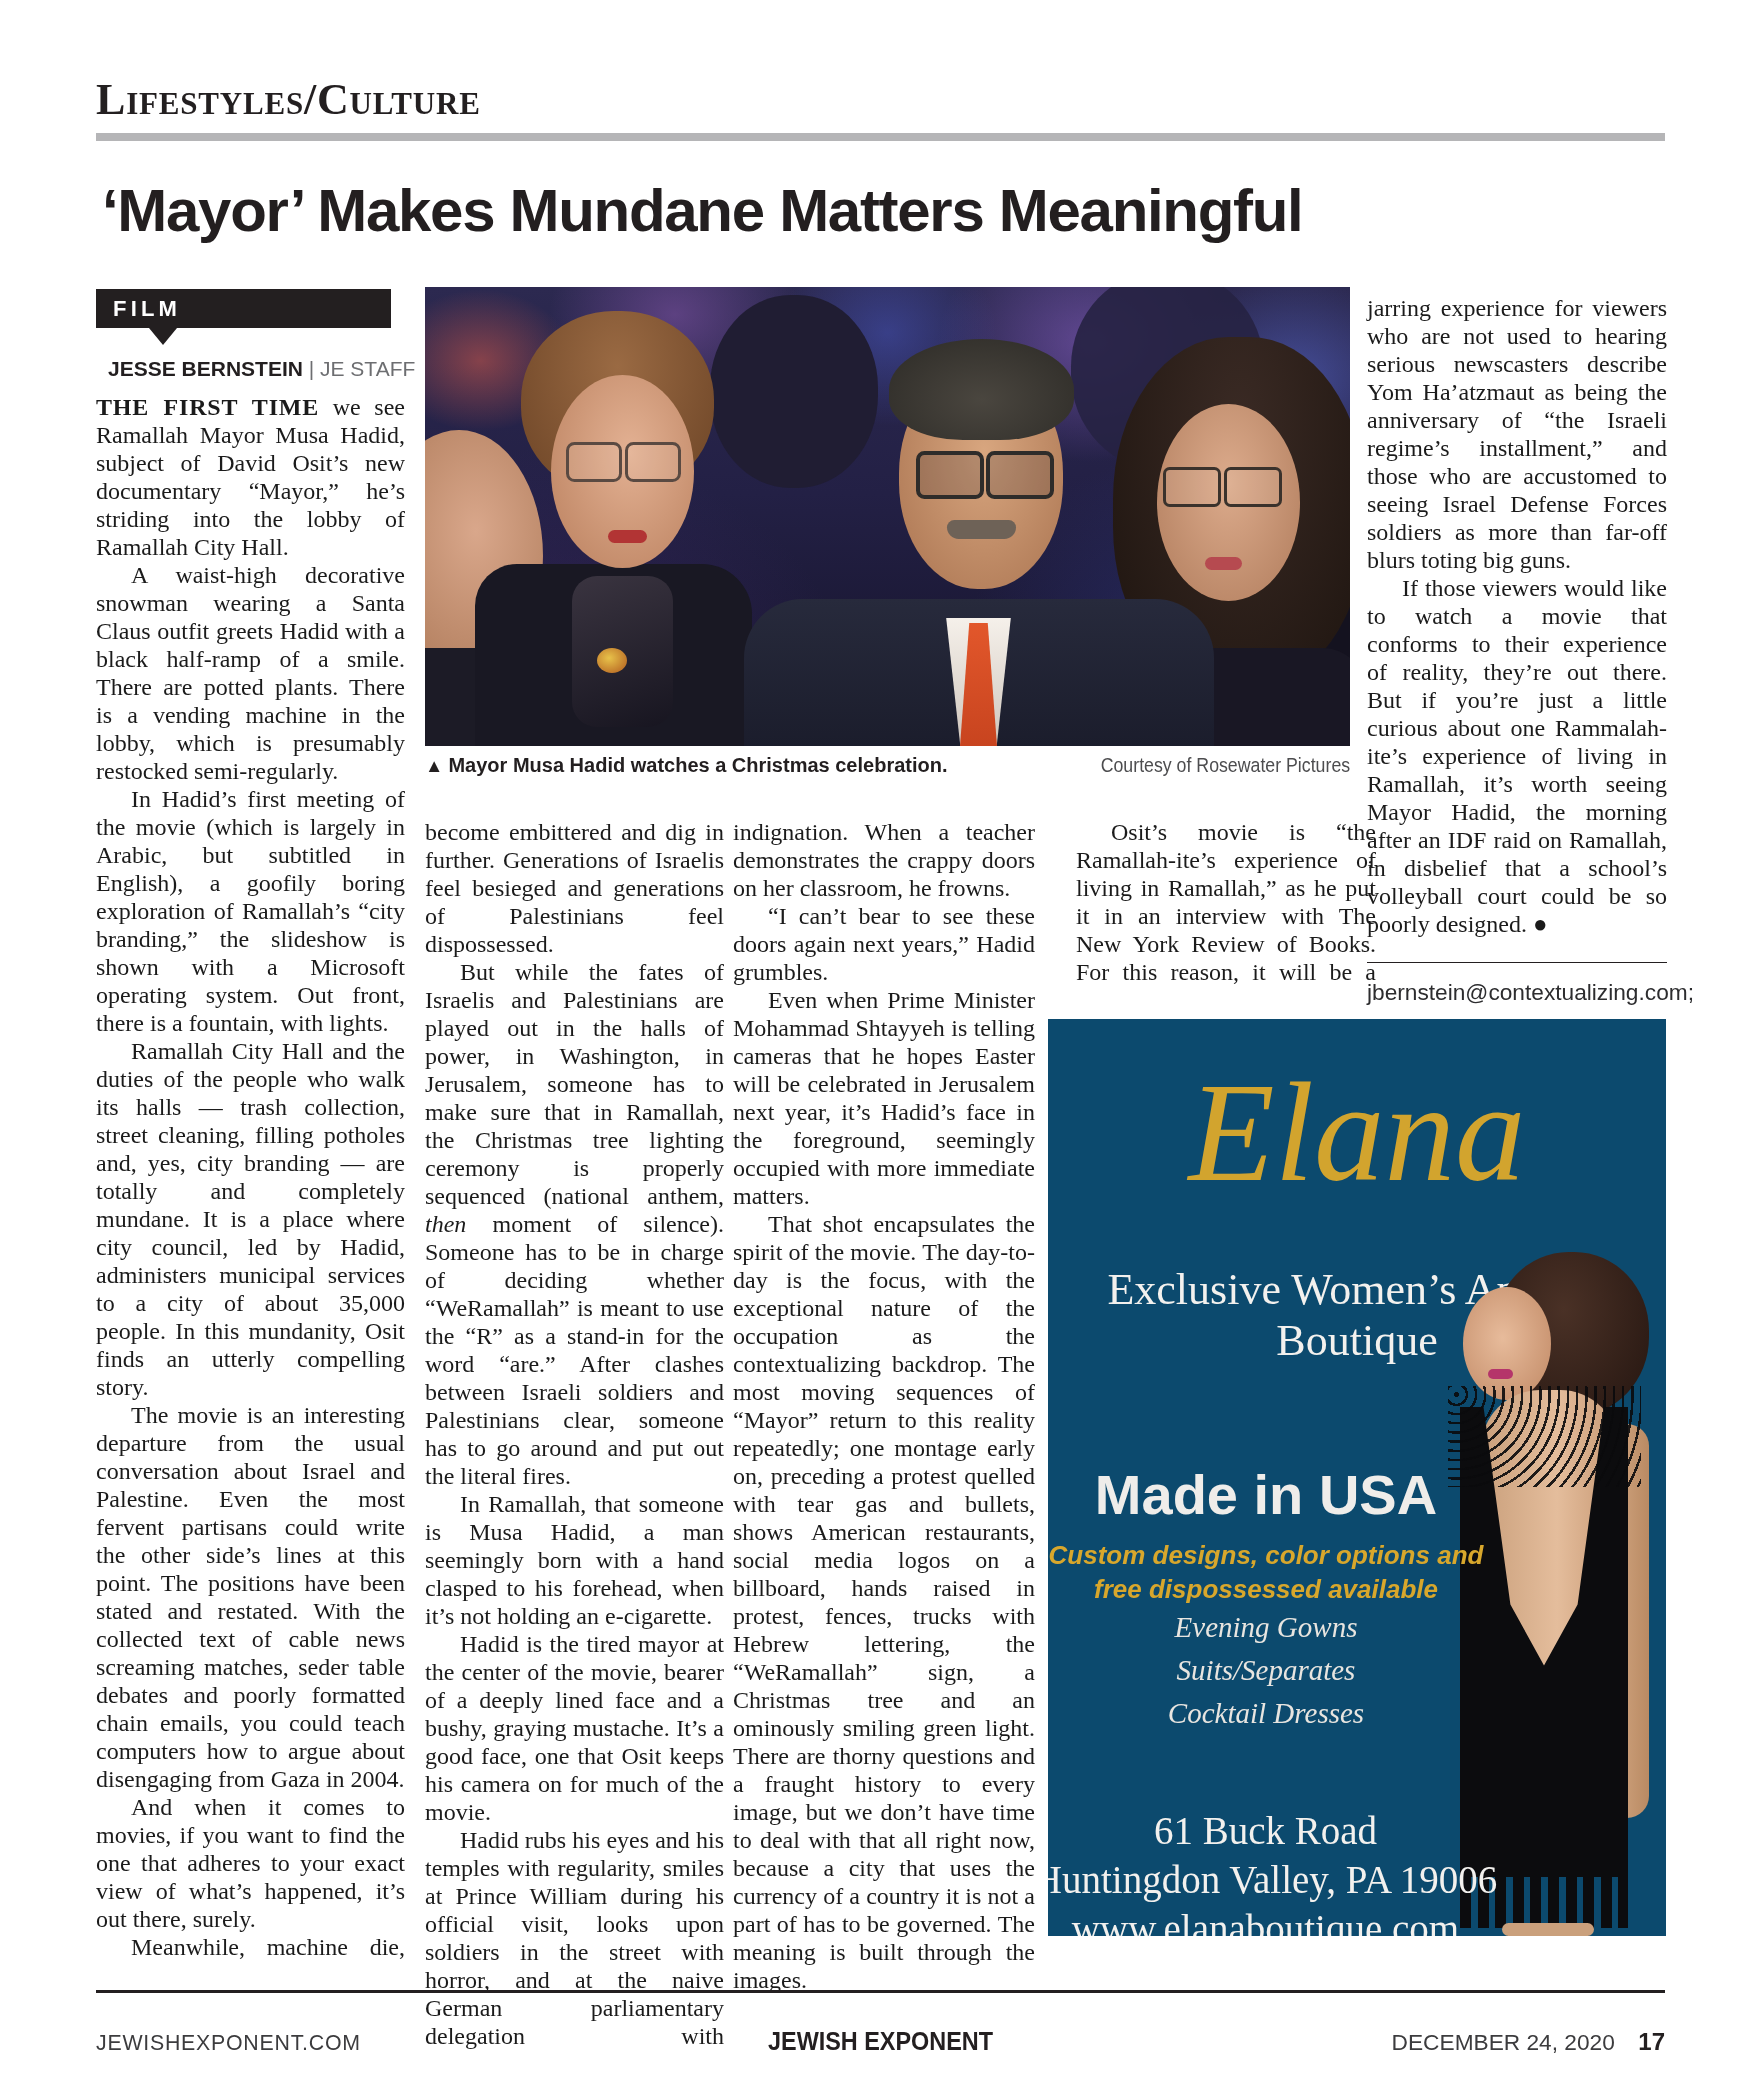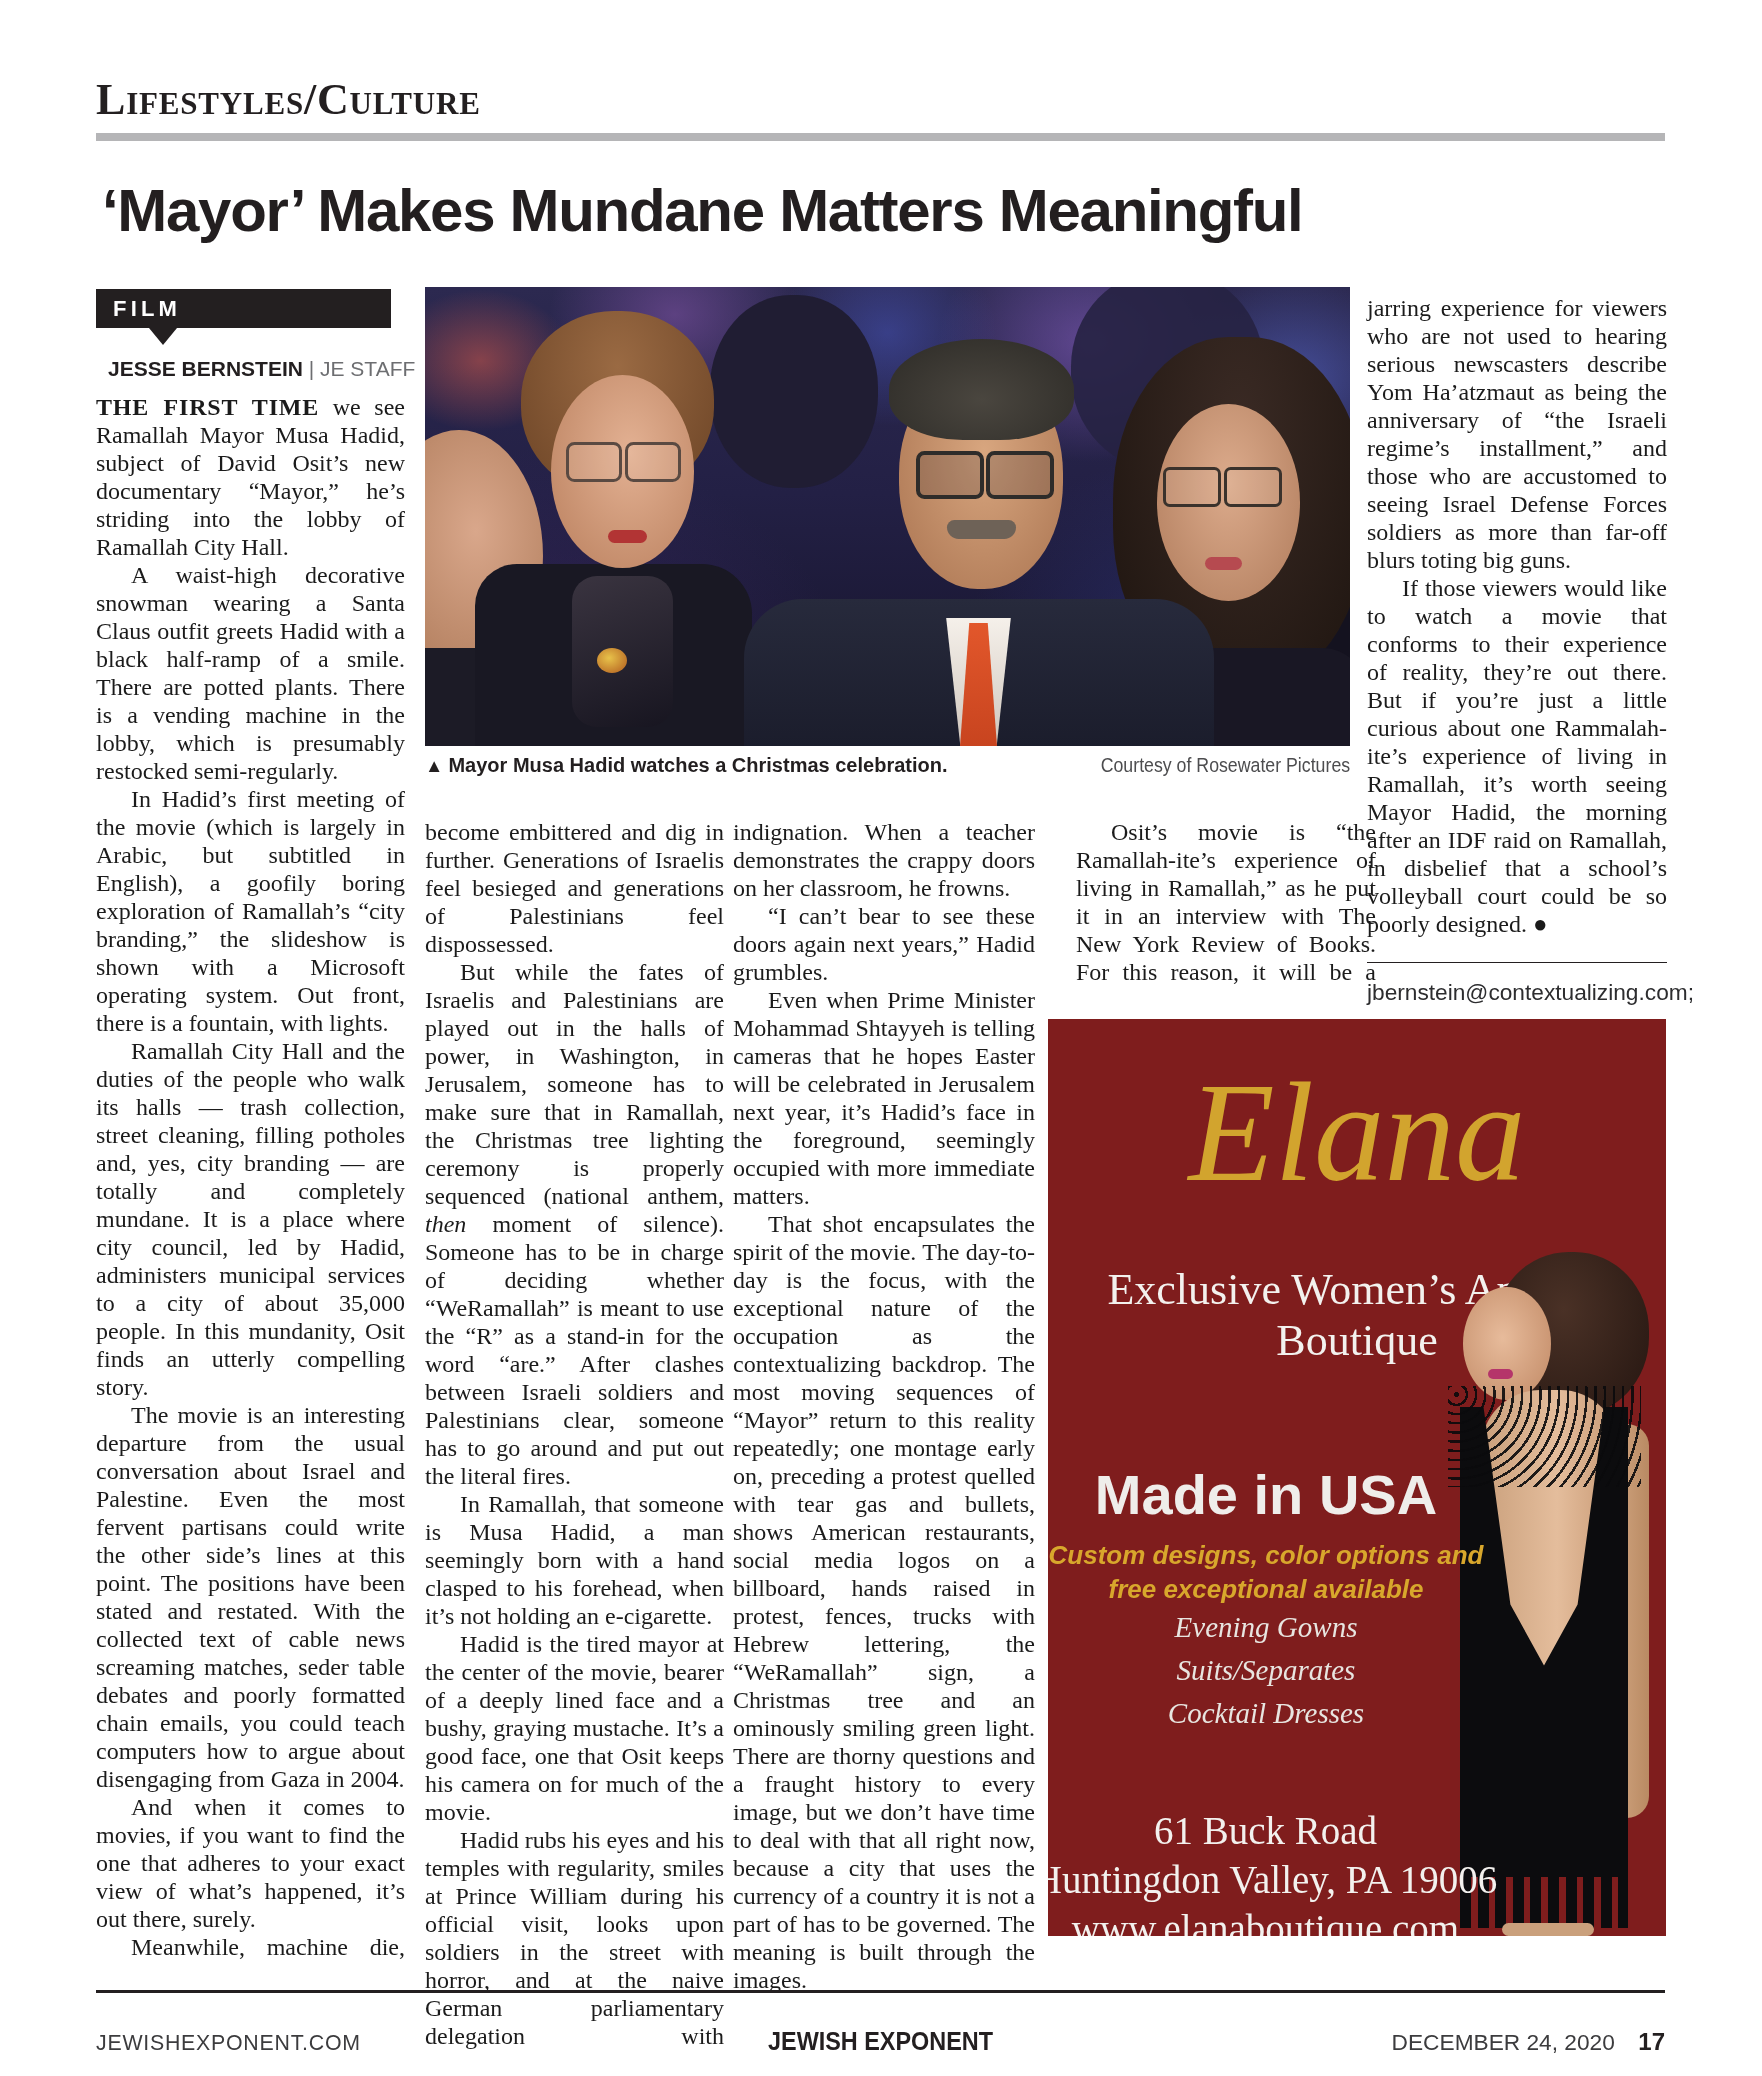--- a/index.html
+++ b/index.html
@@ -79,21 +79,21 @@
   .frw-glass1{left:738px;top:180px;width:52px;height:34px;border:3.4px solid #3a322c;border-radius:6.7px;background:rgba(255,255,255,.07);}
   .frw-glass2{left:799px;top:180px;width:52px;height:34px;border:3.4px solid #3a322c;border-radius:6.7px;background:rgba(255,255,255,.07);}
   .frw-lips{left:780px;top:270px;width:37px;height:12.6px;background:#b64a50;border-radius:6.7px;}
   .frw-body{left:663px;top:361px;width:277px;height:101px;background:#191724;border-radius:42px 42px 0 0;}
   
   .caption-row{position:absolute;left:425px;top:754px;width:925px;display:flex;justify-content:space-between;align-items:baseline;gap:12px;}
   .caption{font-family:"Liberation Sans",sans-serif;font-weight:bold;font-size:20px;color:#231f20;}
   .cap-marker{font-size:18.5px;}
   .credit{font-family:"Liberation Sans",sans-serif;font-size:19.3px;color:#4d4d4f;transform:scaleX(.92);transform-origin:right;}
   
-  .ad{position:absolute;left:1048px;top:1019px;width:618px;height:917px;background:#7f1d1d;overflow:hidden;}
+  .ad{position:absolute;left:1048px;top:1019px;width:618px;height:917px;background:#0c4a6e;overflow:hidden;}
   .ad-brand{position:absolute;left:0;top:15px;width:100%;text-align:center;font-family:"Liberation Serif",serif;
       font-style:italic;font-size:141px;line-height:1.4;color:#d2a42e;}
   .ad-tagline{position:absolute;left:0;top:245px;width:100%;text-align:center;font-family:"Liberation Serif",serif;
       font-size:44px;color:#f3f1ee;}
   .ad-left{position:absolute;left:0;top:0;width:436px;height:100%;}
   .ad-made{position:absolute;left:0;top:443px;width:100%;text-align:center;font-family:"Liberation Sans",sans-serif;
       font-size:56px;font-weight:bold;color:#efedea;letter-spacing:0;}
   .ad-custom{position:absolute;left:0;top:519px;width:100%;text-align:center;font-family:"Liberation Sans",sans-serif;
       font-style:italic;font-weight:bold;font-size:26px;line-height:34px;color:#d8a72c;}
   .ad-services{position:absolute;left:0;top:587px;width:100%;text-align:center;font-family:"Liberation Serif",serif;
@@ -224,21 +224,21 @@
       <div class="am-arm"></div>
       <div class="am-dress"></div>
       <div class="am-lace"></div>
       <div class="am-fringe"></div>
       <div class="am-legs"></div>
     </div>
     <div class="ad-left">
       <div class="ad-made">Made in USA</div>
       <div class="ad-custom">
         <div>Custom designs, color options and</div>
-        <div>free exceptional available</div>
+        <div>free dispossessed available</div>
       </div>
       <div class="ad-services">
         <div>Evening Gowns</div>
         <div>Suits/Separates</div>
         <div>Cocktail Dresses</div>
       </div>
       <div class="ad-address">
         <div>61 Buck Road</div>
         <div>Huntingdon Valley, PA 19006</div>
         <div>www.elanaboutique.com</div>

